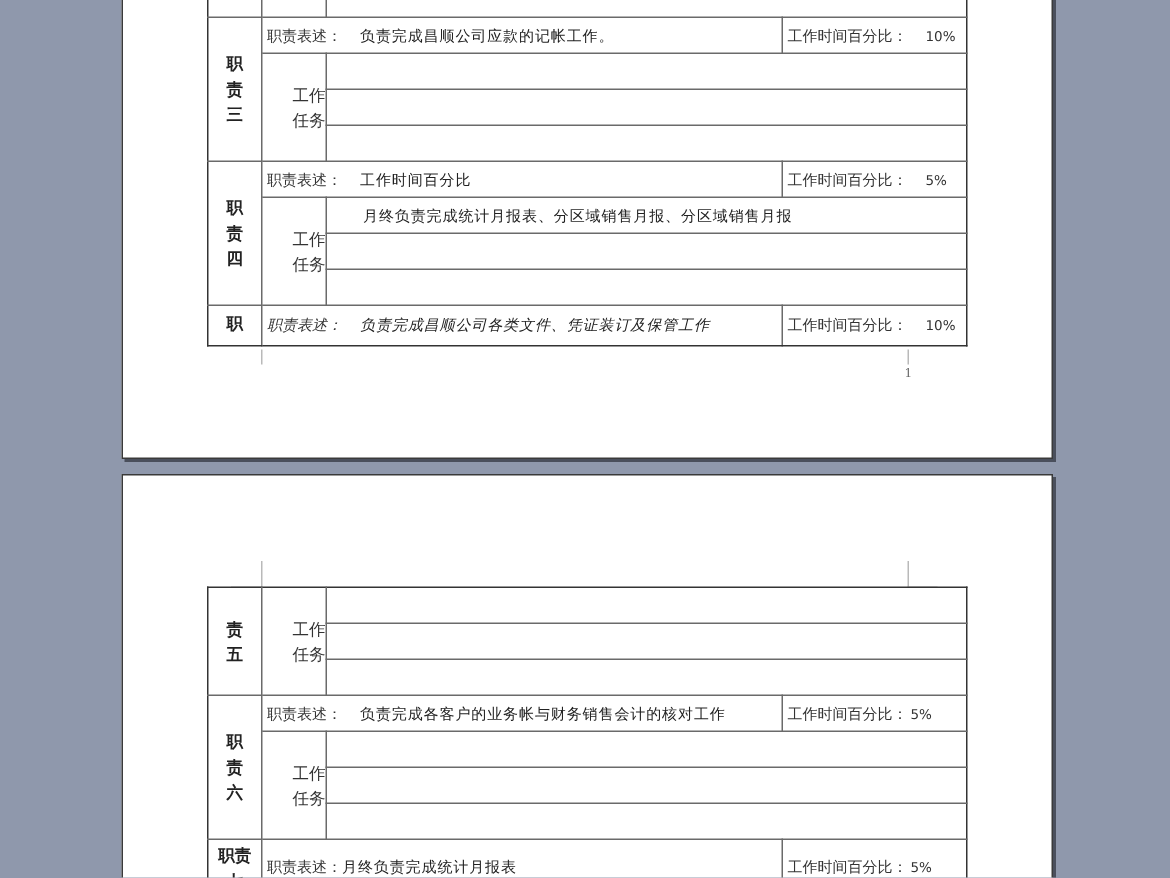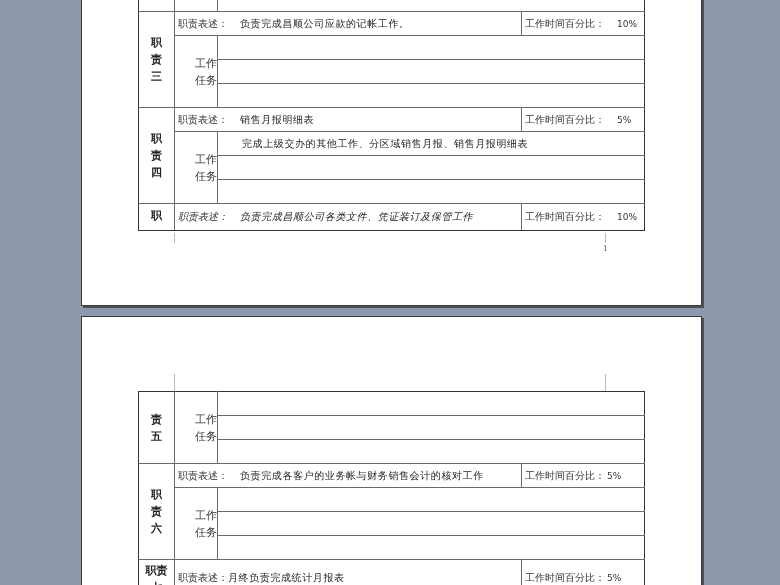--- a/index.html
+++ b/index.html
@@ -103,32 +103,32 @@
       <td colspan="2" class="task-text outer-right"></td>
     </tr>
 
     <tr>
       <td rowspan="4" class="outer-left duty-title">
         <span>职</span><br>
         <span>责</span><br>
         <span>四</span>
       </td>
       <td colspan="2" class="desc">
-        <span class="desc-label">职责表述：</span><span class="desc-text">销售月报明细表</span>
+        <span class="desc-label">职责表述：</span><span class="desc-text">工作时间百分比</span>
       </td>
       <td class="pct outer-right">
         <span>工作时间百分比：</span><span class="pct-val">5%</span>
       </td>
     </tr>
     <tr>
       <td rowspan="3" class="task-label">
         <span>工作</span><br>
         <span>任务</span>
       </td>
-      <td colspan="2" class="task-text outer-right">完成上级交办的其他工作、分区域销售月报、销售月报明细表</td>
+      <td colspan="2" class="task-text outer-right">月终负责完成统计月报表、分区域销售月报、分区域销售月报</td>
     </tr>
     <tr>
       <td colspan="2" class="task-text outer-right"></td>
     </tr>
     <tr>
       <td colspan="2" class="task-text outer-right"></td>
     </tr>
 
     <tr>
       <td class="outer-left duty-title" style="vertical-align:top; padding-top:3px; height:23px; border-bottom:1.5px solid #333;">

